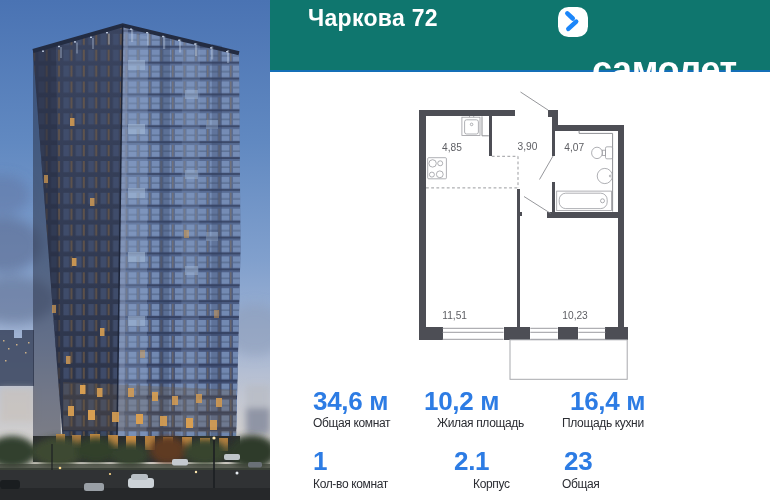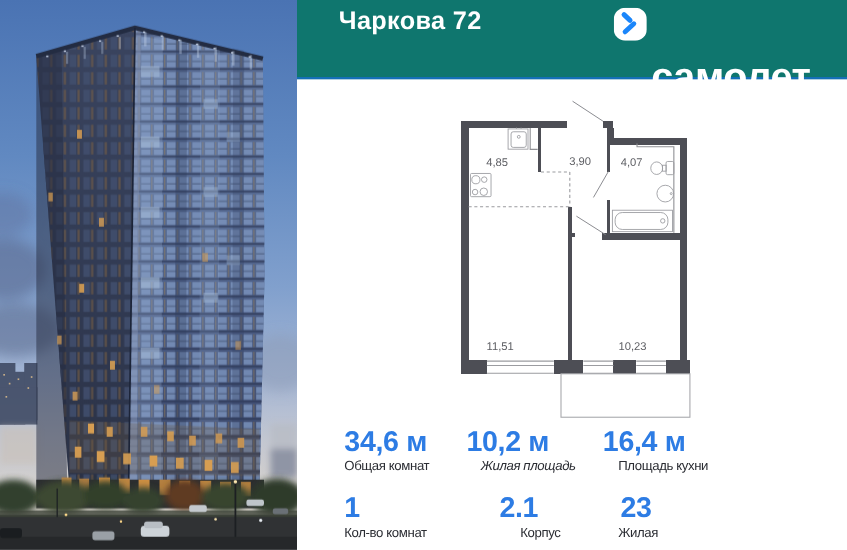--- a/index.html
+++ b/index.html
@@ -348,23 +348,23 @@
   <text x="564.3" y="150.8">4,07</text>
 
   <text x="442.3" y="318.5">11,51</text>
 
   <text x="562.3" y="318.5">10,23</text>
 </g>
 </svg>
 
 <div class="num" style="left:313px;top:386px;">34,6 м</div>
 <div class="num" style="left:414px;top:386px;margin-left:10px;">10,2 м</div>
-<div class="num" style="left:548px;top:386px;">16,4 м</div>
+<div class="num" style="left:570px;top:386px;">16,4 м</div>
 <div class="lbl" style="left:313px;top:416px;">Общая комнат</div>
-<div class="lbl" style="left:437px;top:416px;font-style:italic;">Жилая площадь</div>
+<div class="lbl" style="left:437px;top:416px;">Жилая площадь</div>
 <div class="lbl" style="left:562px;top:416px;">Площадь кухни</div>
 
 <div class="num" style="left:313px;top:446px;">1</div>
 <div class="num" style="left:454px;top:446px;text-align:center;">2.1</div>
 <div class="num" style="left:564px;top:446px;">23</div>
 <div class="lbl" style="left:313px;top:477px;">Кол-во комнат</div>
 <div class="lbl" style="left:437px;top:477px;margin-left:36px;">Корпус</div>
-<div class="lbl" style="left:562px;top:477px;">Жилая</div>
+<div class="lbl" style="left:562px;top:477px;">Общая</div>
 
 </body></html>

